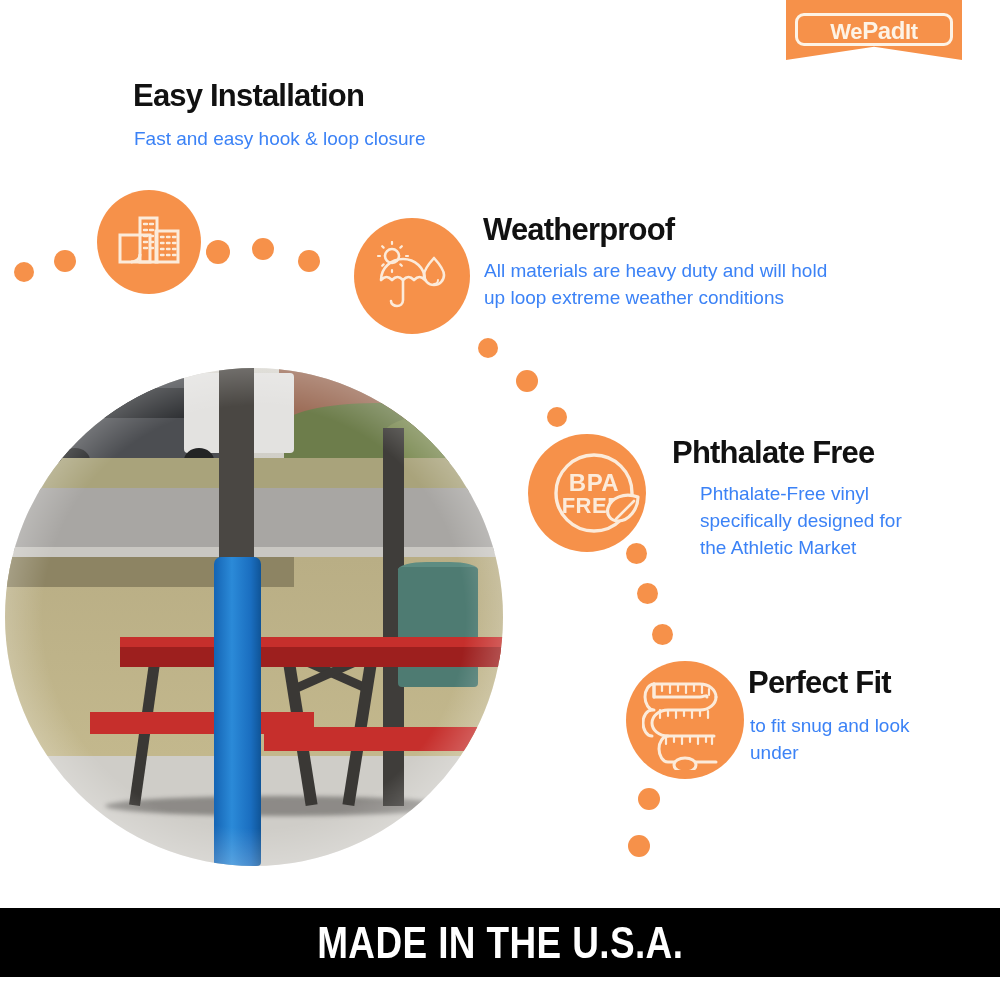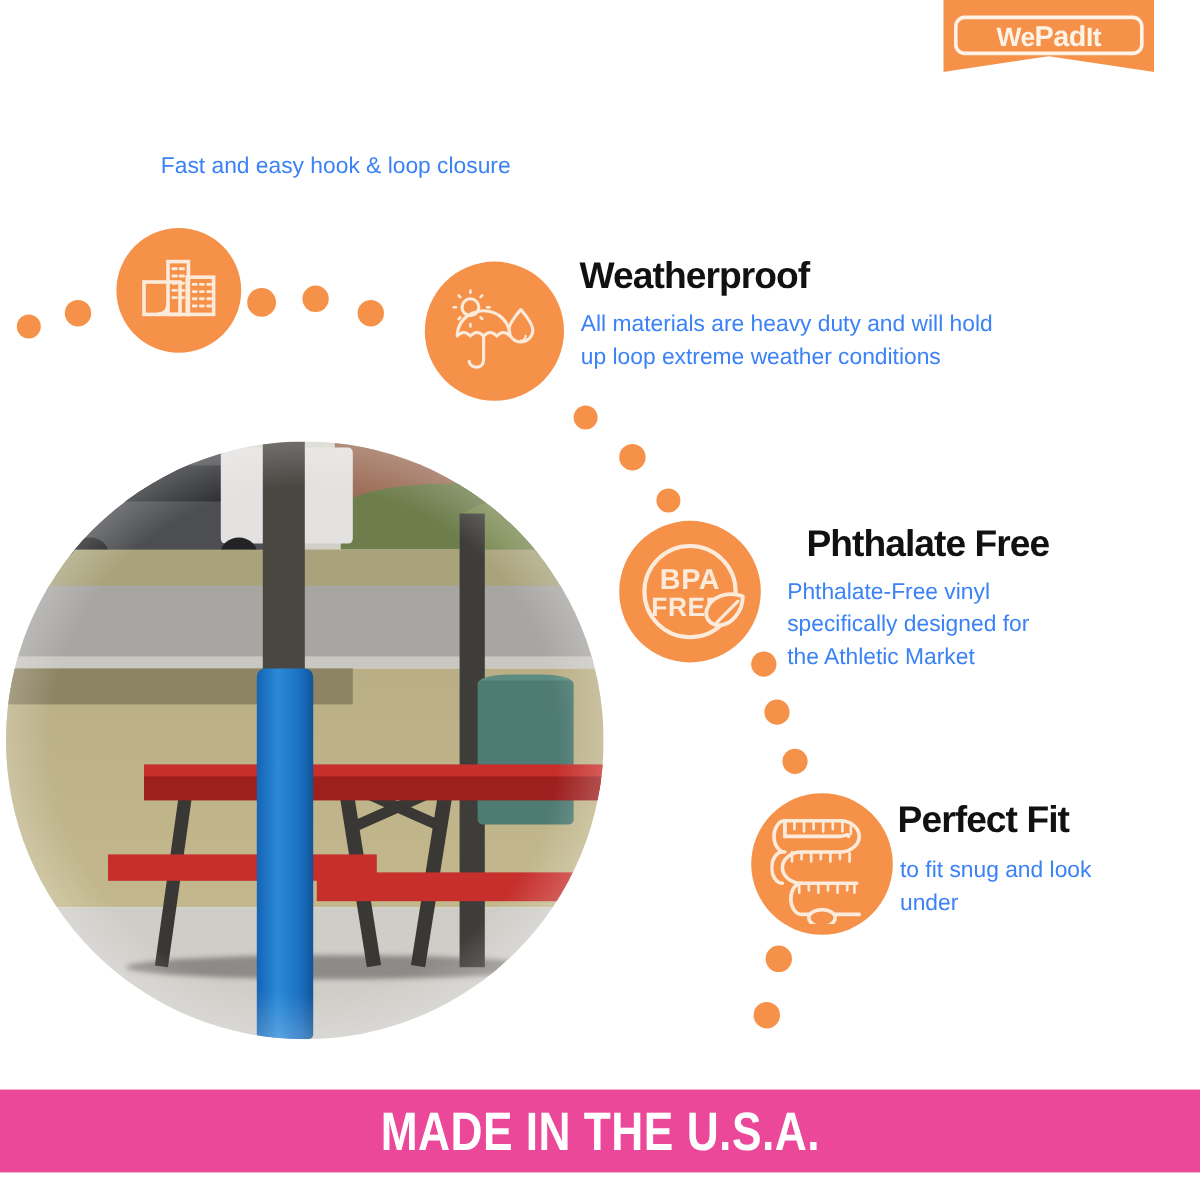--- a/index.html
+++ b/index.html
@@ -137,21 +137,21 @@
     background: radial-gradient(circle at 50% 50%, rgba(255,255,255,0) 60%, rgba(255,255,255,.55) 88%, rgba(255,255,255,.95) 100%);
   }
 
   
   .usa-banner {
     position: absolute;
     left: 0;
     top: 908px;
     width: 1000px;
     height: 69px;
-    background: #ec4899;
+    background: #000000;
     display: flex;
     align-items: center;
     justify-content: center;
   }
   .usa-text {
     color: #ffffff;
     font-size: 45px;
     font-weight: 700;
     letter-spacing: 0.5px;
     transform: scaleX(0.82);
@@ -161,20 +161,21 @@
 </head>
 <body>
 
 <div id="page">
 
   <div class="logo-ribbon"></div>
   <div class="logo-box">
     <span class="logo-text"><span class="lw">We</span><span class="lpad">Pad</span><span class="lit">It</span></span>
   </div>
 
+  <div class="feature-title" style="left:133px; top:80px;">Easy Installation</div>
   <div class="feature-sub" style="left:134px; top:126px;">Fast and easy hook &amp; loop closure</div>
 
   <div class="icon-circle" style="left:97px; top:190px; width:104px; height:104px;">
     <svg width="62" height="56" viewBox="0 0 62 56" fill="none" stroke="#FCEBDA" stroke-width="3">
       <rect x="2" y="21" width="30" height="27"></rect>
       <rect x="22" y="4" width="17" height="44"></rect>
       <rect x="38" y="17" width="22" height="31"></rect>
       <g stroke-width="2.4" stroke-linecap="round">
         <path d="M26 10h3M32 10h3"></path>
         <path d="M26 16h3M32 16h3"></path>
@@ -213,32 +214,32 @@
   <div class="feature-title" style="left:483px; top:214px;">Weatherproof</div>
   <div class="feature-sub" style="left:484px; top:258px;">
     <div>All materials are heavy duty and will hold</div>
     <div>up loop extreme weather conditions</div>
   </div>
 
   <div class="dot" style="left:478px; top:338px; width:20px; height:20px;"></div>
   <div class="dot" style="left:516px; top:370px; width:22px; height:22px;"></div>
   <div class="dot" style="left:547px; top:407px; width:20px; height:20px;"></div>
 
-  <div class="icon-circle" style="left:516px; top:434px; width:118px; height:118px;">
+  <div class="icon-circle" style="left:528px; top:434px; width:118px; height:118px;justify-content:flex-end;">
     <svg width="104" height="104" viewBox="0 0 104 104" fill="none">
       <circle cx="52" cy="52" r="38" stroke="#FCEBDA" stroke-width="3.4"></circle>
       <text x="52" y="50" text-anchor="middle" fill="#FCEBDA" font-family="Liberation Sans, sans-serif" font-size="24" font-weight="700" letter-spacing="0.5">BPA</text>
       <text x="50" y="72" text-anchor="middle" fill="#FCEBDA" font-family="Liberation Sans, sans-serif" font-size="22" font-weight="700" letter-spacing="0.5">FREE</text>
       <path d="M96 56c-14-5-27 1-30 11-2 7 3 13 10 13 11 0 20-12 20-24z" fill="#F6914A" stroke="#FCEBDA" stroke-width="3.2" stroke-linejoin="round"></path>
       <path d="M92 60 74 78" stroke="#FCEBDA" stroke-width="2.6" stroke-linecap="round"></path>
     </svg>
   </div>
 
   <div class="feature-title" style="left:672px; top:437px;">Phthalate Free</div>
-  <div class="feature-sub" style="left:656px; top:481px;">
+  <div class="feature-sub" style="left:700px; top:481px;">
     <div>Phthalate-Free vinyl</div>
     <div>specifically designed for</div>
     <div>the Athletic Market</div>
   </div>
 
   <div class="dot" style="left:626px; top:543px; width:21px; height:21px;"></div>
   <div class="dot" style="left:637px; top:583px; width:21px; height:21px;"></div>
   <div class="dot" style="left:652px; top:624px; width:21px; height:21px;"></div>
 
   <div class="icon-circle" style="left:626px; top:661px; width:118px; height:118px;">

